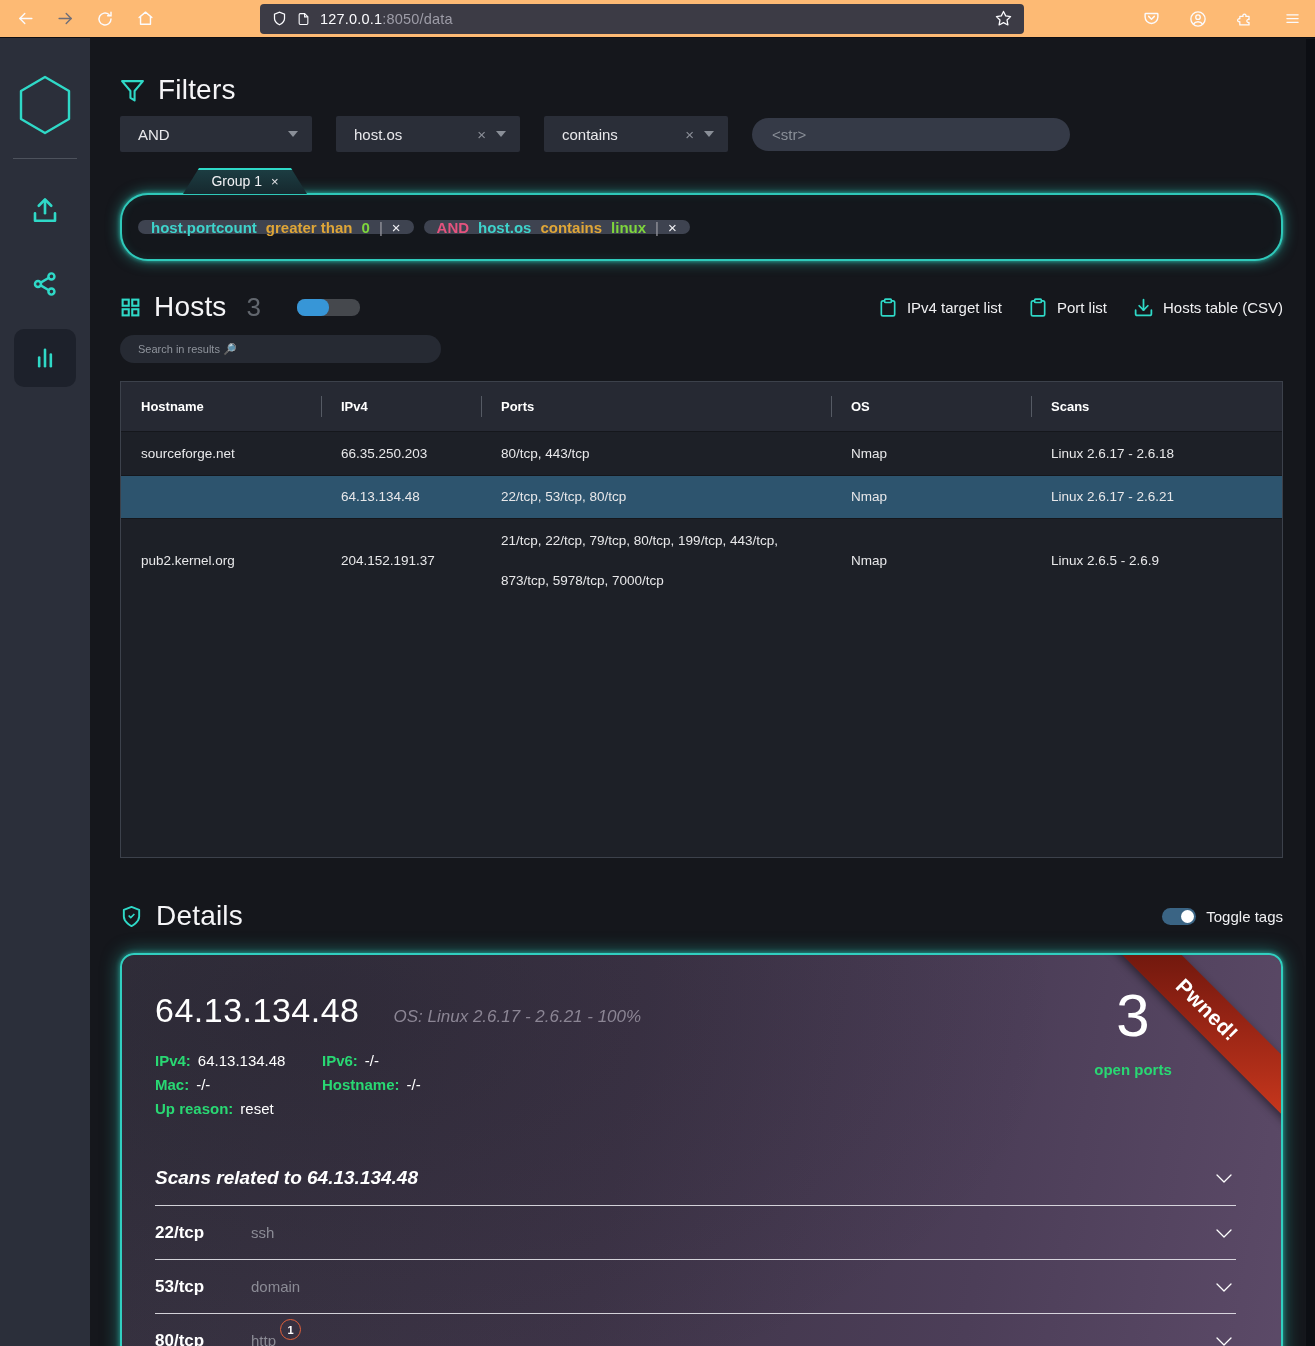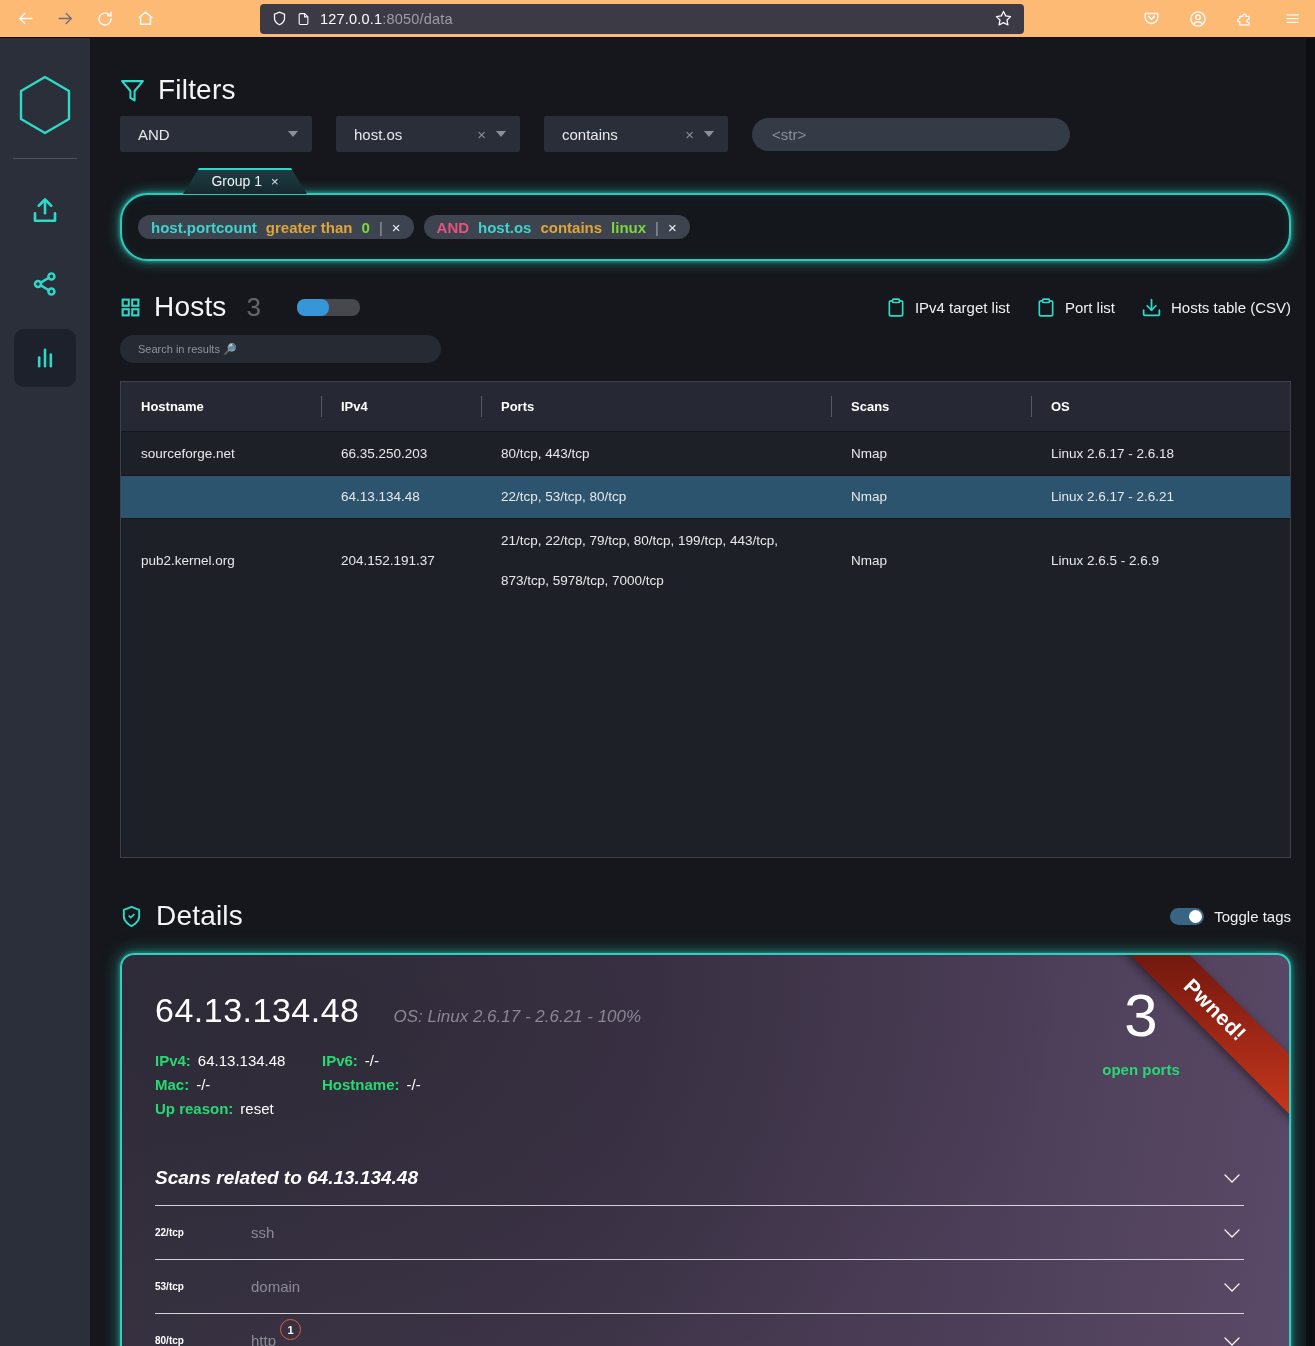--- a/index.html
+++ b/index.html
@@ -29,21 +29,21 @@
   .app{ display:flex; height:1308px; }
   .sidebar{
     width:90px; background:#2b2f3a; display:flex; flex-direction:column; align-items:center; flex-shrink:0;
   }
   .logo{ margin-top:36px; }
   .side-divider{ width:64px; height:1px; background:#4d525c; margin-top:22px; }
   .side-nav{ display:flex; flex-direction:column; align-items:center; gap:18px; margin-top:26px; width:100%; }
   .side-item{ width:62px; height:54px; display:flex; align-items:center; justify-content:center; border-radius:10px; cursor:pointer; }
   .side-item.active{ background:#1d212b; height:58px; }
 
-  .main{ flex:1; padding:0 24px 0 30px; position:relative; }
+  .main{ flex:1; padding:0 32px 0 30px; position:relative; }
   .scroll-strip{ position:fixed; top:39px; right:0; width:9px; height:1307px; background:#0c0e13; }
 
   h1.section-title{
     display:flex; align-items:center; gap:13px;
     font-size:28px; font-weight:400; color:#f5f5f7; letter-spacing:.2px;
   }
 
   
   .filters-header{ padding-top:36px; }
   .filter-controls{ display:flex; align-items:center; gap:24px; margin-top:10px; }
@@ -72,21 +72,21 @@
     font-size:14px; color:#f2f2f5; cursor:pointer;
   }
   .group-tab .x{ color:#e4e4e8; font-size:13px; }
   .group-box{
     position:relative; z-index:2; margin-top:-1px; height:68px; border-radius:28px;
     border:2px solid #2fc9ba; background:#14171c;
     box-shadow:0 0 14px rgba(47,217,199,.55), 0 0 4px rgba(47,217,199,.7), inset 0 0 10px rgba(47,217,199,.12);
     display:flex; align-items:center; padding:0 16px; gap:10px;
   }
   .chip{
-    height:24px; border-radius:15px; background:#3e4350; padding:0 13px;
+    height:14px; border-radius:15px; background:#3e4350; padding:0 13px;
     display:flex; align-items:center; gap:9px; font-size:15px; font-weight:bold; cursor:default;
   }
   .c-cyan{ color:#3ed3cb; } .c-orange{ color:#dfa637; } .c-green{ color:#7ed63c; } .c-pink{ color:#e5537e; }
   .chip .sep{ color:#9a9aa2; font-weight:400; }
   .chip .x{ color:#f2f2f5; font-weight:400; font-size:15px; cursor:pointer; }
 
   
   .hosts-header{ display:flex; align-items:center; margin-top:30px; }
   .hosts-count{ font-size:26px; color:#62676e; margin-left:20px; }
   .mini-toggle{ margin-left:36px; width:63px; height:17px; border-radius:8px; background:#45484d; position:relative; cursor:pointer; }
@@ -153,21 +153,21 @@
     position:absolute; top:34px; right:-76px; width:300px; transform:rotate(45deg);
     background:linear-gradient(135deg, #4e0e07 0%, #8e2113 48%, #cf3a1e 100%);
     padding:9px 0; text-align:center; color:#fff; font-weight:bold; font-size:21px;
     letter-spacing:.5px; box-shadow:0 3px 9px rgba(0,0,0,.45);
   }
 
   .accordion{ margin-top:34px; }
   .acc-row{ height:54px; display:flex; align-items:center; cursor:pointer; position:relative; }
   .acc-row + .acc-row{ border-top:1px solid rgba(238,238,243,.85); }
   .acc-title{ font-size:19px; font-weight:bold; font-style:italic; color:#fff; }
-  .acc-port{ font-size:10px; font-weight:bold; color:#fff; width:66px; }
+  .acc-port{ font-size:17px; font-weight:bold; color:#fff; width:66px; }
   .acc-service{ font-size:15px; color:#8b8b95; margin-left:30px; }
   .acc-badge{
     display:inline-flex; align-items:center; justify-content:center;
     width:21px; height:21px; border-radius:50%; border:1.5px solid #e2603a;
     color:#fff; font-size:11px; font-weight:bold; margin-left:4px; transform:translateY(-11px);
   }
   .acc-chevron{ margin-left:auto; }
 </style>
 </head>
 <body>
@@ -369,22 +369,22 @@
       </div>
     </div>
 
     <input class="search-input" placeholder="Search in results 🔎" style="">
 
     <div class="hosts-table">
       <div class="t-head">
         <div class="th">Hostname</div>
         <div class="th">IPv4</div>
         <div class="th">Ports</div>
+        <div class="th">OS</div>
         <div class="th">Scans</div>
-        <div class="th">OS</div>
       </div>
       <div class="t-row row-1">
         <div class="td">sourceforge.net</div>
         <div class="td">66.35.250.203</div>
         <div class="td ports">80/tcp, 443/tcp</div>
         <div class="td">Nmap</div>
         <div class="td">Linux 2.6.17 - 2.6.18</div>
       </div>
       <div class="t-row row-2">
         <div class="td"></div>

